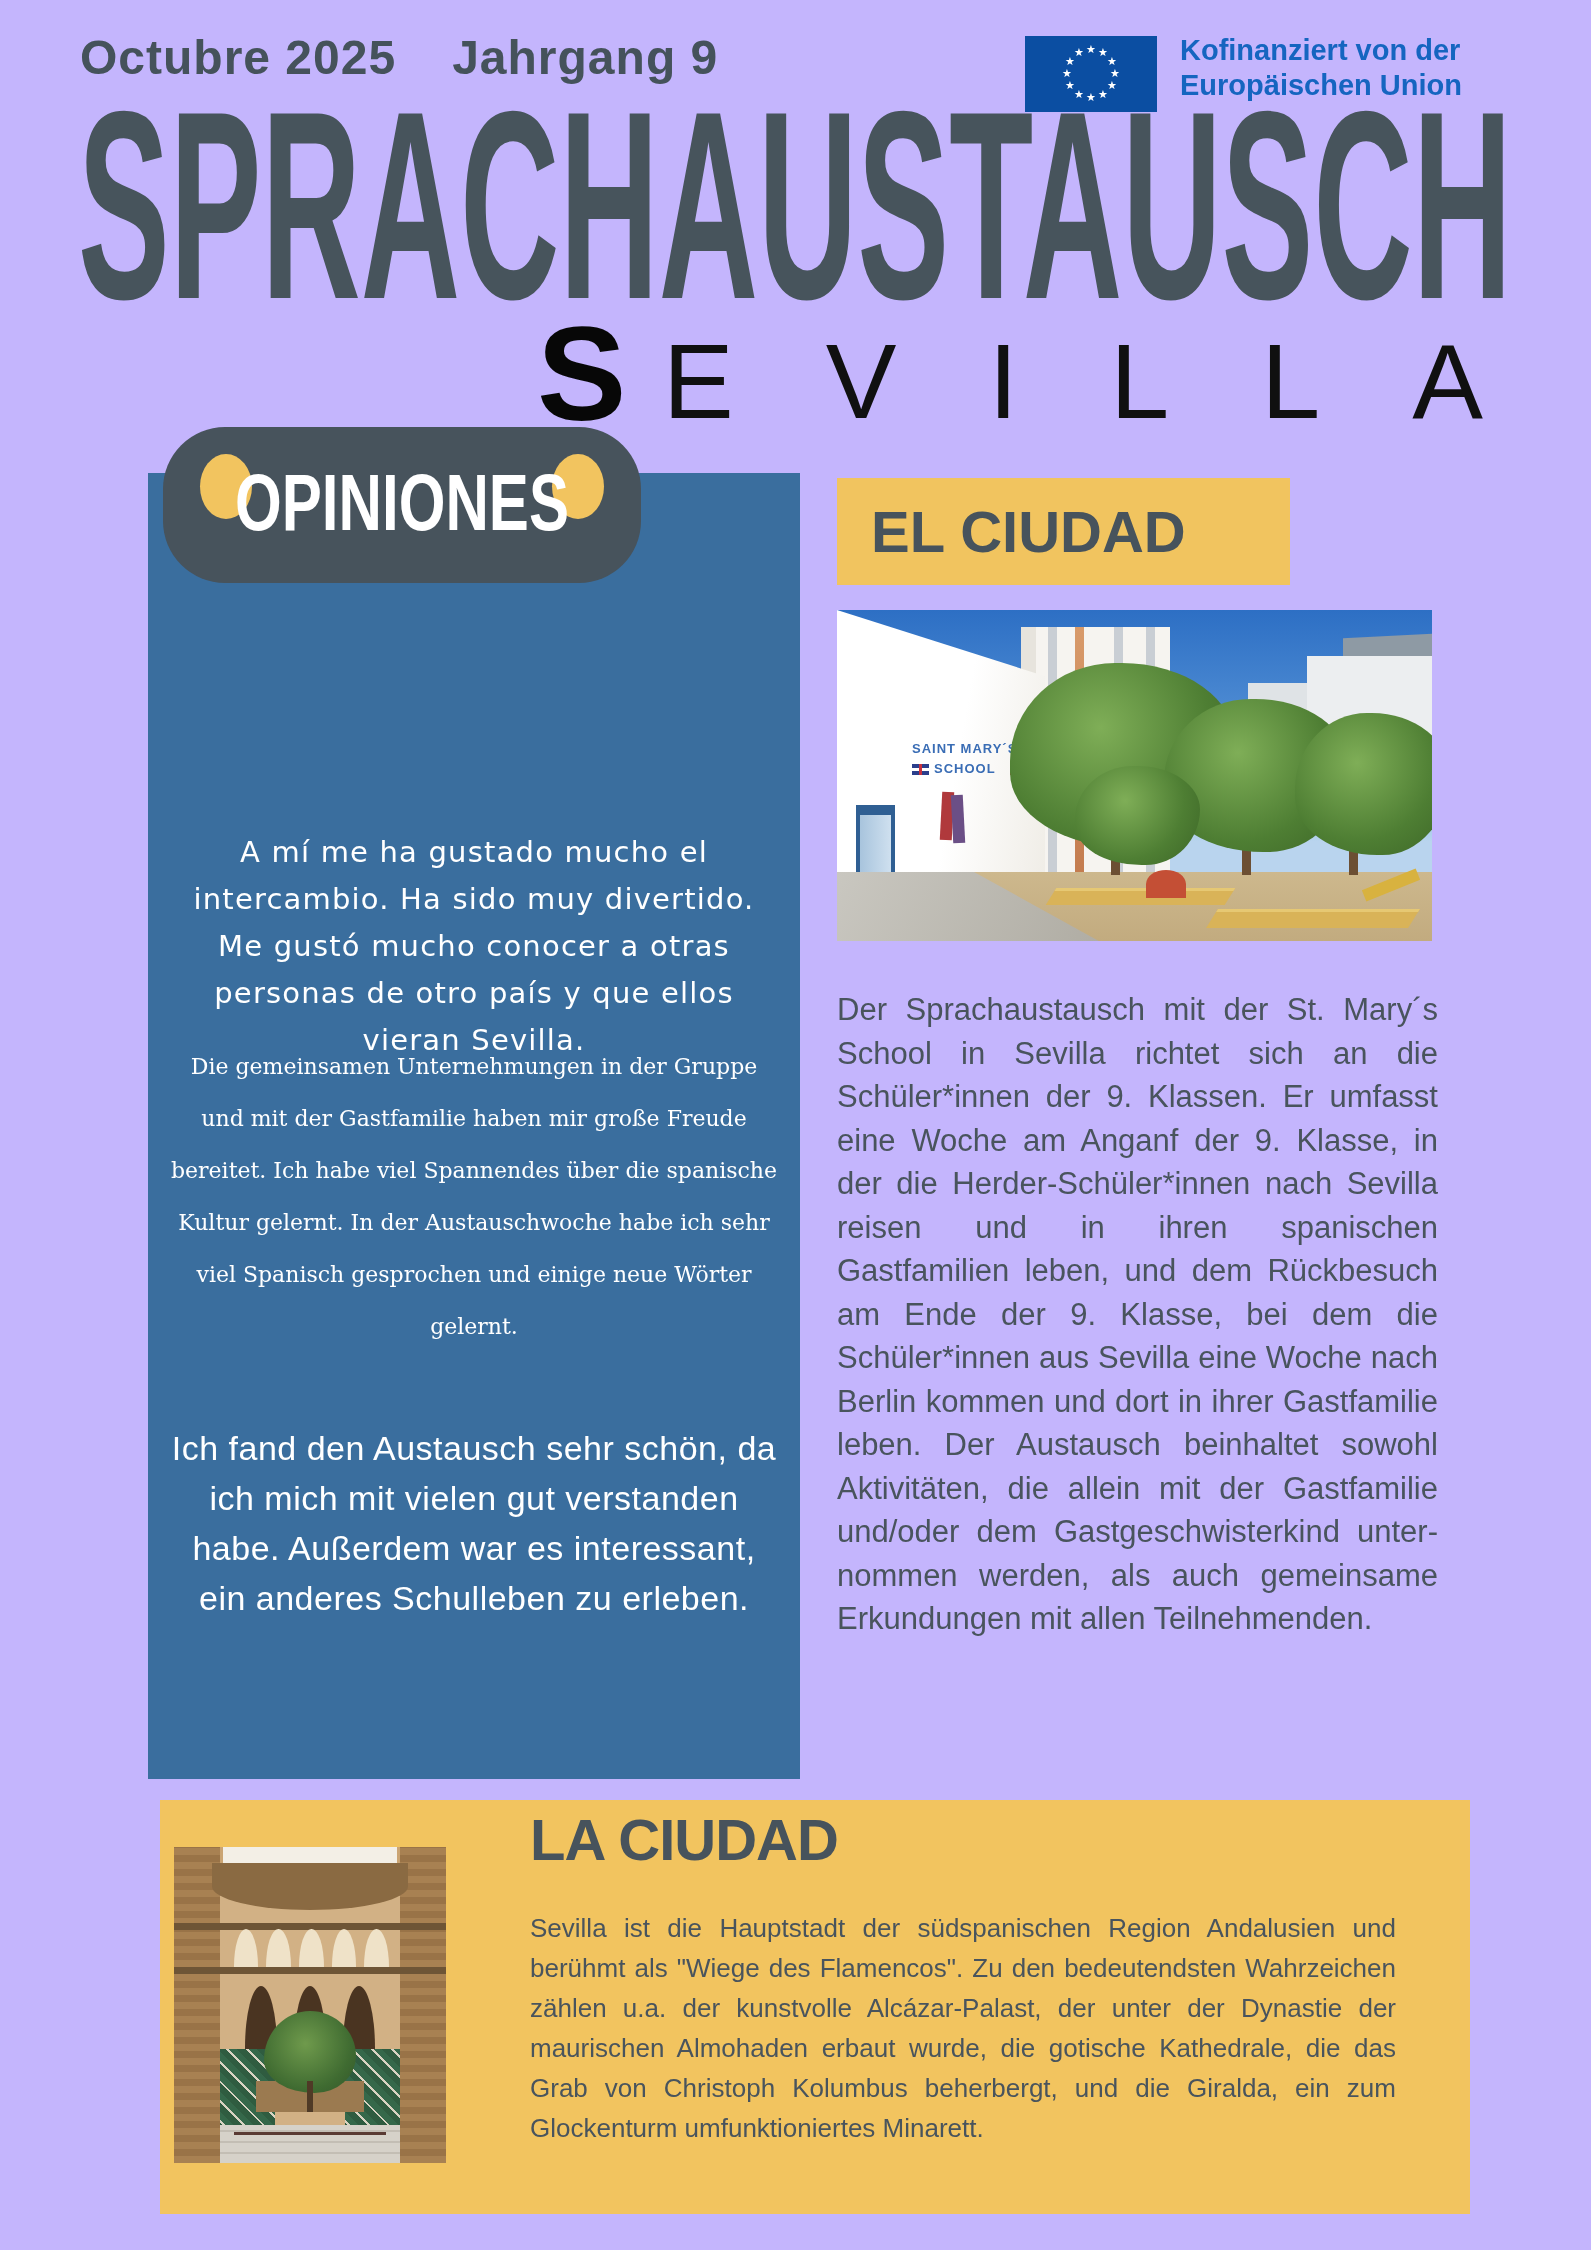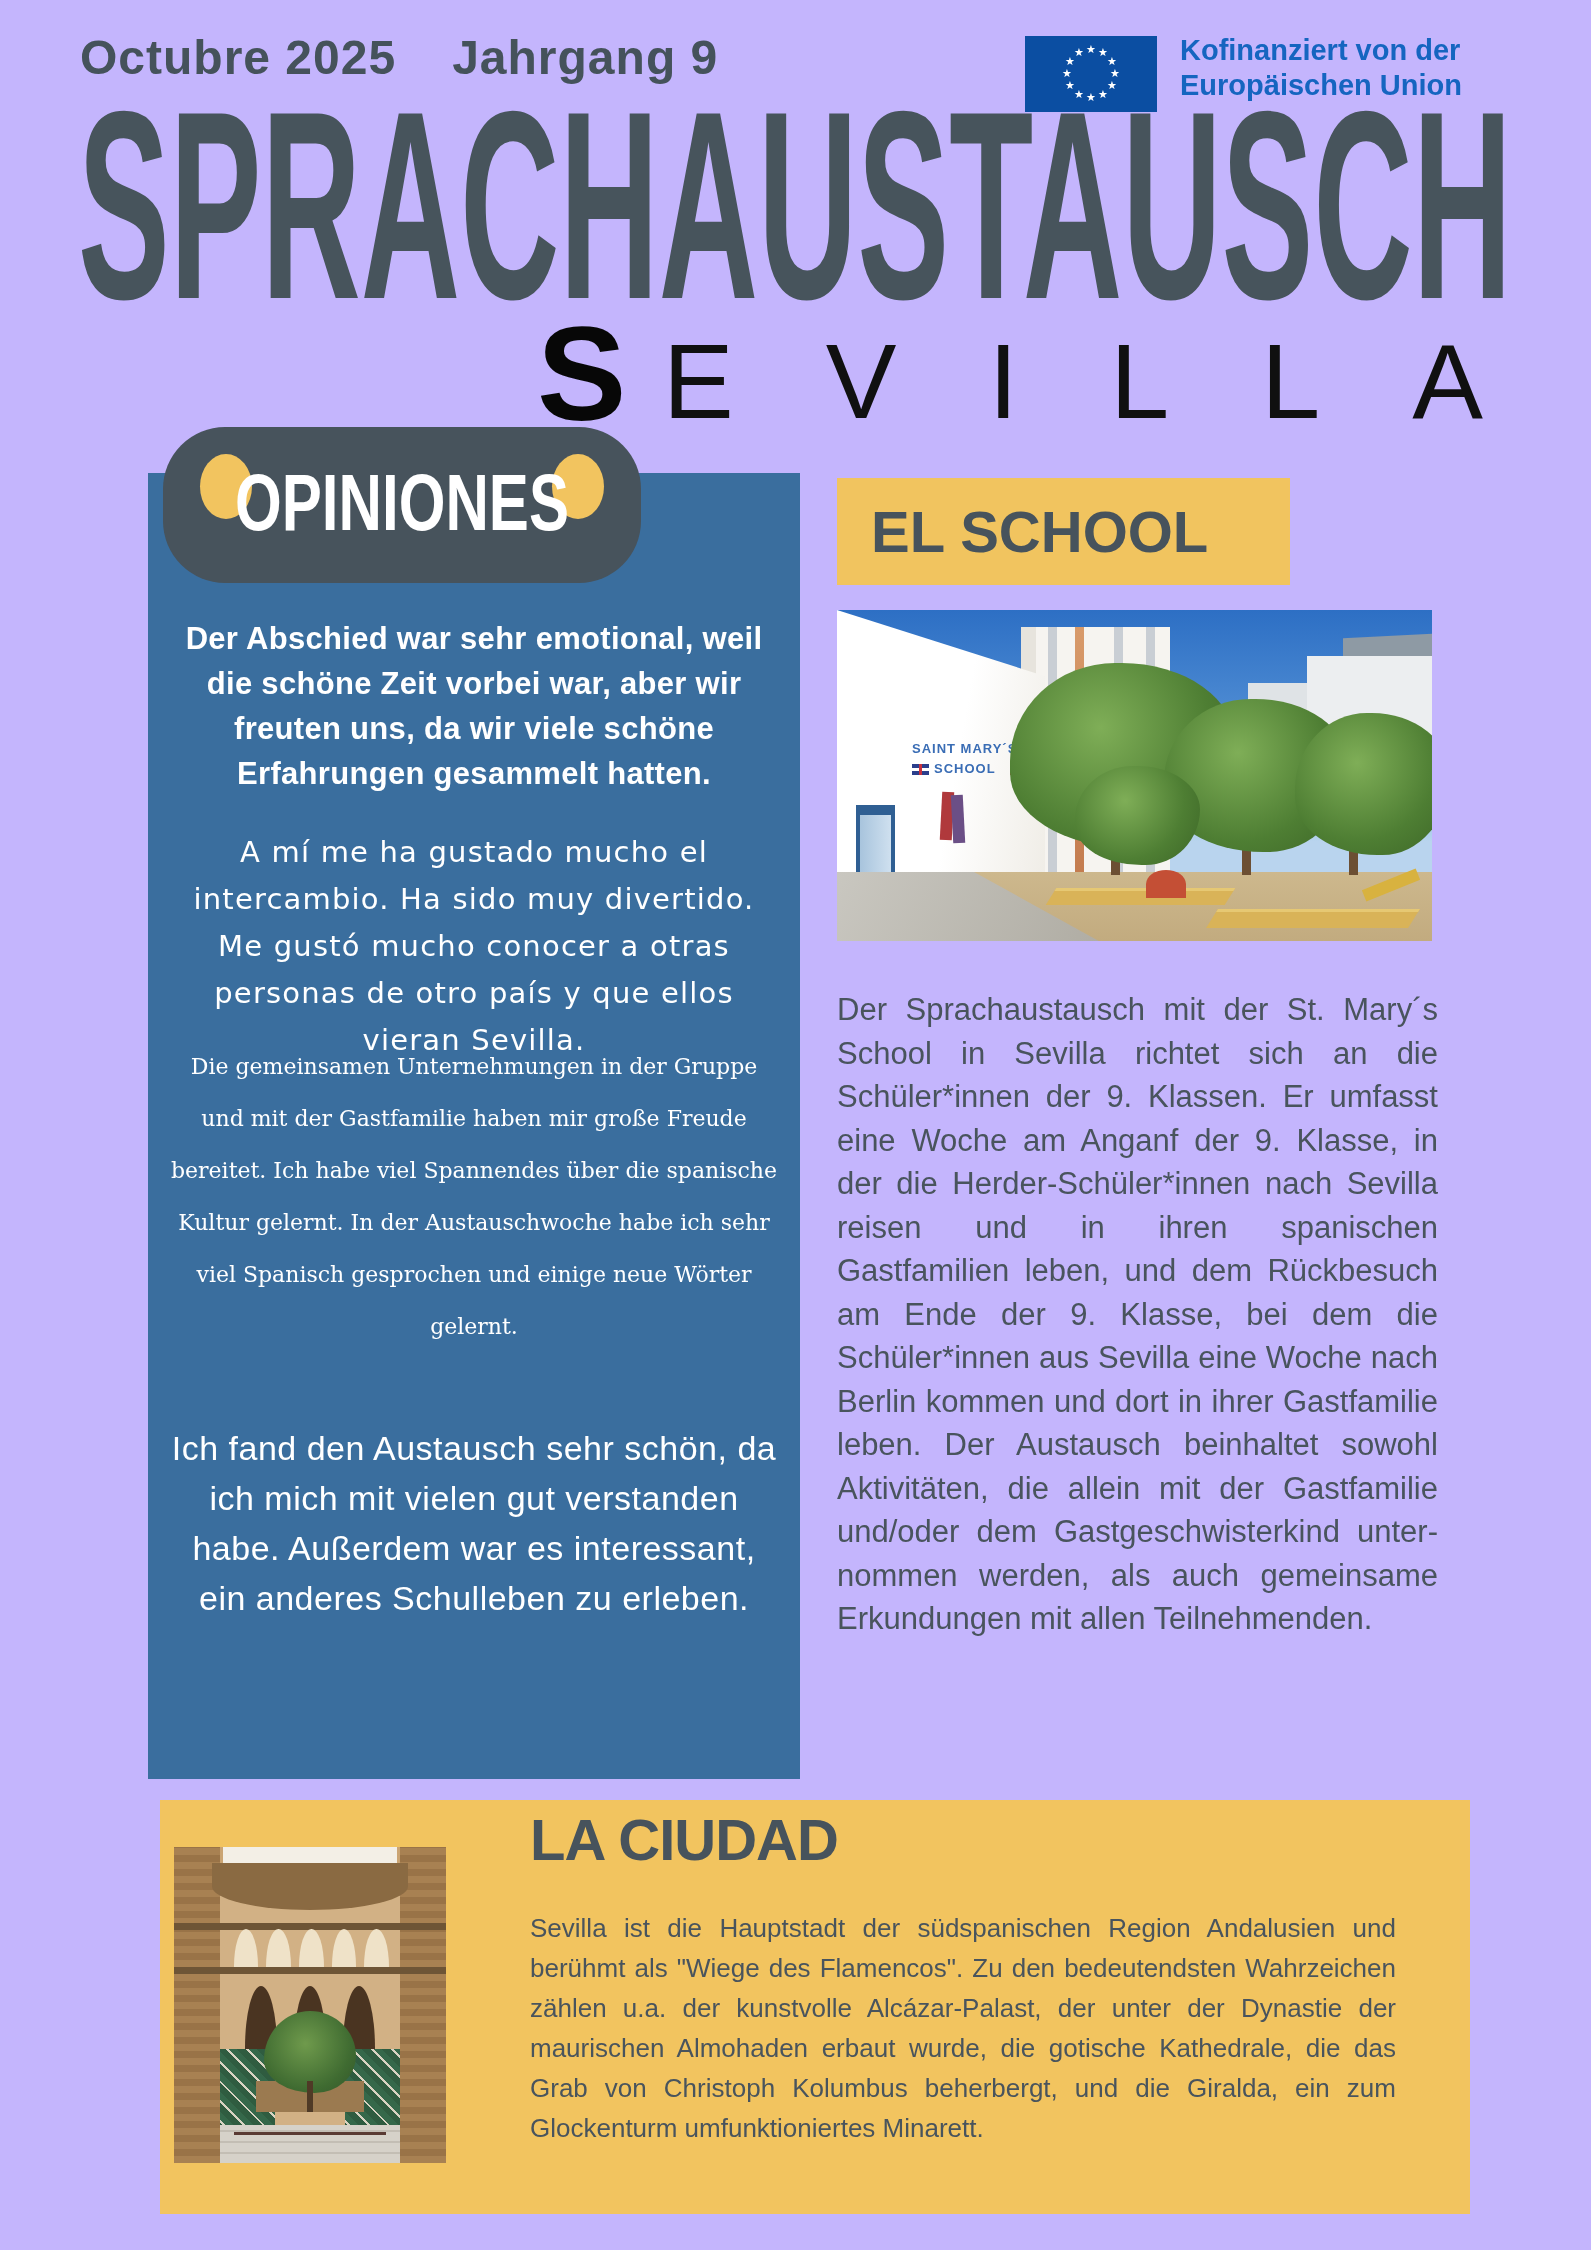--- a/index.html
+++ b/index.html
@@ -152,36 +152,35 @@
 
   <svg class="title-svg" width="1434" height="205" viewBox="0 0 1434 205">
     <text x="0" y="198" font-size="268" textLength="1434" lengthAdjust="spacingAndGlyphs">SPRACHAUSTAUSCH</text>
   </svg>
   <svg class="sevilla-svg" width="955" height="118" viewBox="0 0 955 118">
     <text class="big-s" x="2" y="108" font-size="134">S</text>
     <text class="rest" x="128" y="106" font-size="106" textLength="820" lengthAdjust="spacing">EVILLA</text>
   </svg>
 
   <div class="blue-box">
-    <p class="quote q1">Der Abschied war sehr emotional, weil die schöne Zeit vorbei war, aber wir freuten uns, da wir viele schöne Erfahrungen gesammelt hatten.</p>
     <p class="quote q2">A mí me ha gustado mucho el intercambio. Ha sido muy divertido. Me gustó mucho conocer a otras personas de otro país y que ellos vieran Sevilla.</p>
     <p class="quote q3">Die gemeinsamen Unternehmungen in der Gruppe und mit der Gastfamilie haben mir große Freude bereitet. Ich habe viel Spannendes über die spanische Kultur gelernt. In der Austauschwoche habe ich sehr viel Spanisch gesprochen und einige neue Wörter gelernt.</p>
     <p class="quote q4">Ich fand den Austausch sehr schön, da ich mich mit vielen gut verstanden habe. Außerdem war es interessant, ein anderes Schulleben zu erleben.</p>
   </div>
 
   <div class="pill">
     <span class="dot l"></span>
     <span class="dot r"></span>
     <svg width="340" height="78" viewBox="0 0 340 78">
       <text x="3" y="64" font-size="80" textLength="334" lengthAdjust="spacingAndGlyphs">OPINIONES</text>
     </svg>
   </div>
 
   <div class="colegio-bar">
-    <div class="h">EL SCHOOL</div>
+    <div class="h">EL CIUDAD</div>
   </div>
 
   <div class="photo-school">
     <div class="ps-bldg-center">
       <div class="ps-strip" style="left:18%;"></div>
       <div class="ps-strip o" style="left:36%;"></div>
       <div class="ps-strip" style="left:62%;"></div>
       <div class="ps-strip" style="left:84%;"></div>
     </div>
     <div class="ps-roof"></div>

